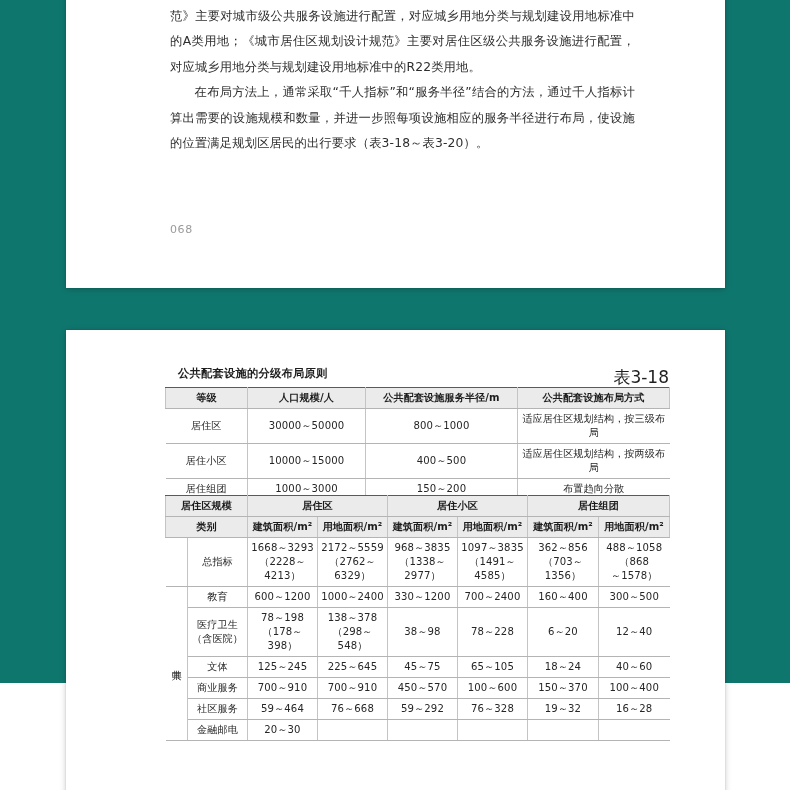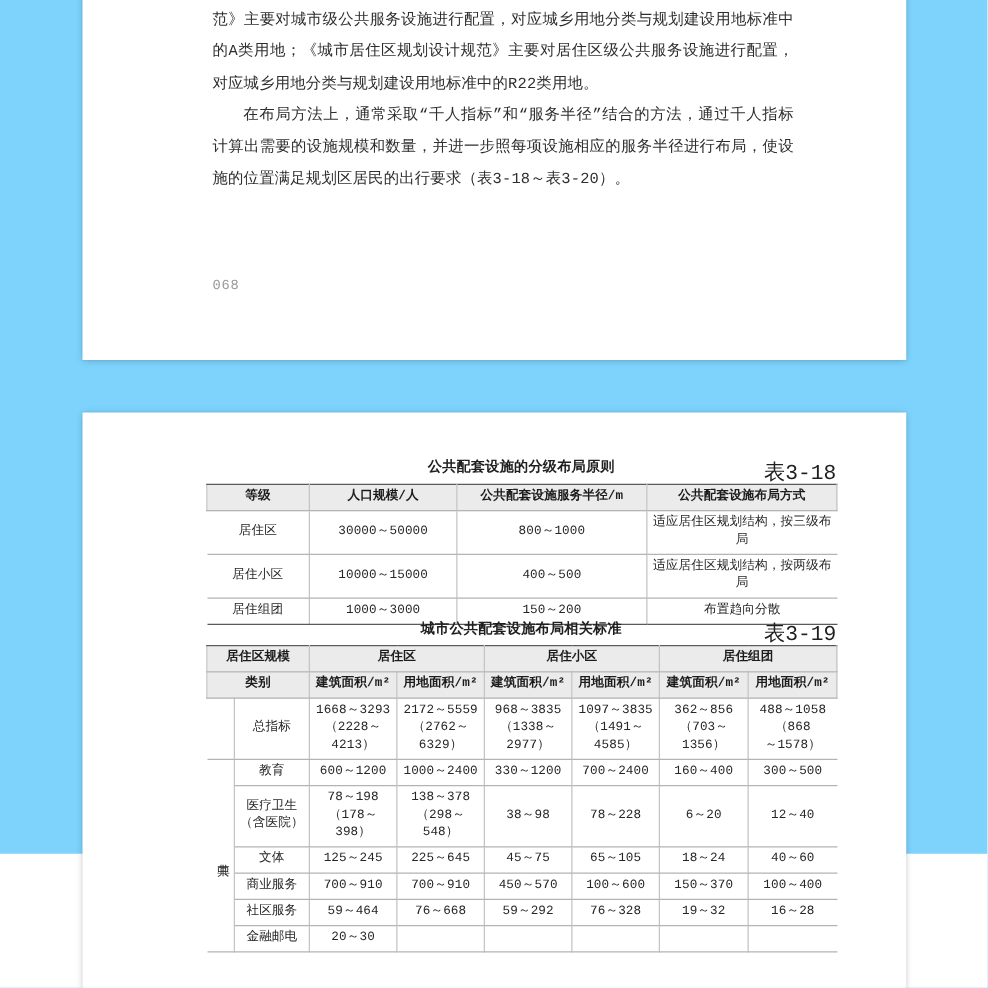--- a/index.html
+++ b/index.html
@@ -12,22 +12,21 @@
   }
   body {
     font-family: "DejaVu Sans", "Liberation Sans", sans-serif;
     -webkit-font-smoothing: antialiased;
   }
 
   .viewport {
     position: relative;
     width: 790px;
     height: 683px;
-    background: #7dd3fc;
-    font-family: Liberation Mono, monospace;
+    background: #0f766e;
   }
 
   
   .page {
     position: absolute;
     left: 66px;
     width: 659px;
     background: #ffffff;
     box-shadow: 0 1px 6px rgba(0,0,0,0.22), 0 0 0 1px rgba(0,0,0,0.03);
   }
@@ -80,23 +79,23 @@
 
   .table-caption-row {
     position: relative;
     height: 21px;
     font-size: 11.3px;
     color: #1f1f1f;
     font-weight: bold;
   }
   .table-caption-row .caption-title {
     position: absolute;
-    left: 0;
+    left: 13px;
     right: 0;
-    text-align: center;
+    text-align: left;
     letter-spacing: 0.2px;
   }
   .table-caption-row .caption-number {
     position: absolute;
     right: 0;
     top: 0;
     font-weight: normal;
     font-size: 17px;
     color: #1f1f1f;
   }
@@ -216,24 +215,20 @@
             <td class="edge-left">居住组团</td>
             <td>1000～3000</td>
             <td>150～200</td>
             <td class="edge-right">布置趋向分散</td>
           </tr>
         </tbody>
       </table>
     </div>
 
     <div class="table-block" id="block-319">
-      <div class="table-caption-row">
-        <span class="caption-title">城市公共配套设施布局相关标准</span>
-        <span class="caption-number">表3-19</span>
-      </div>
       <table class="grid">
         <colgroup>
           <col style="width:22px">
           <col style="width:60px">
           <col style="width:70px">
           <col style="width:70px">
           <col style="width:70px">
           <col style="width:70px">
           <col style="width:71px">
           <col style="width:71px">

